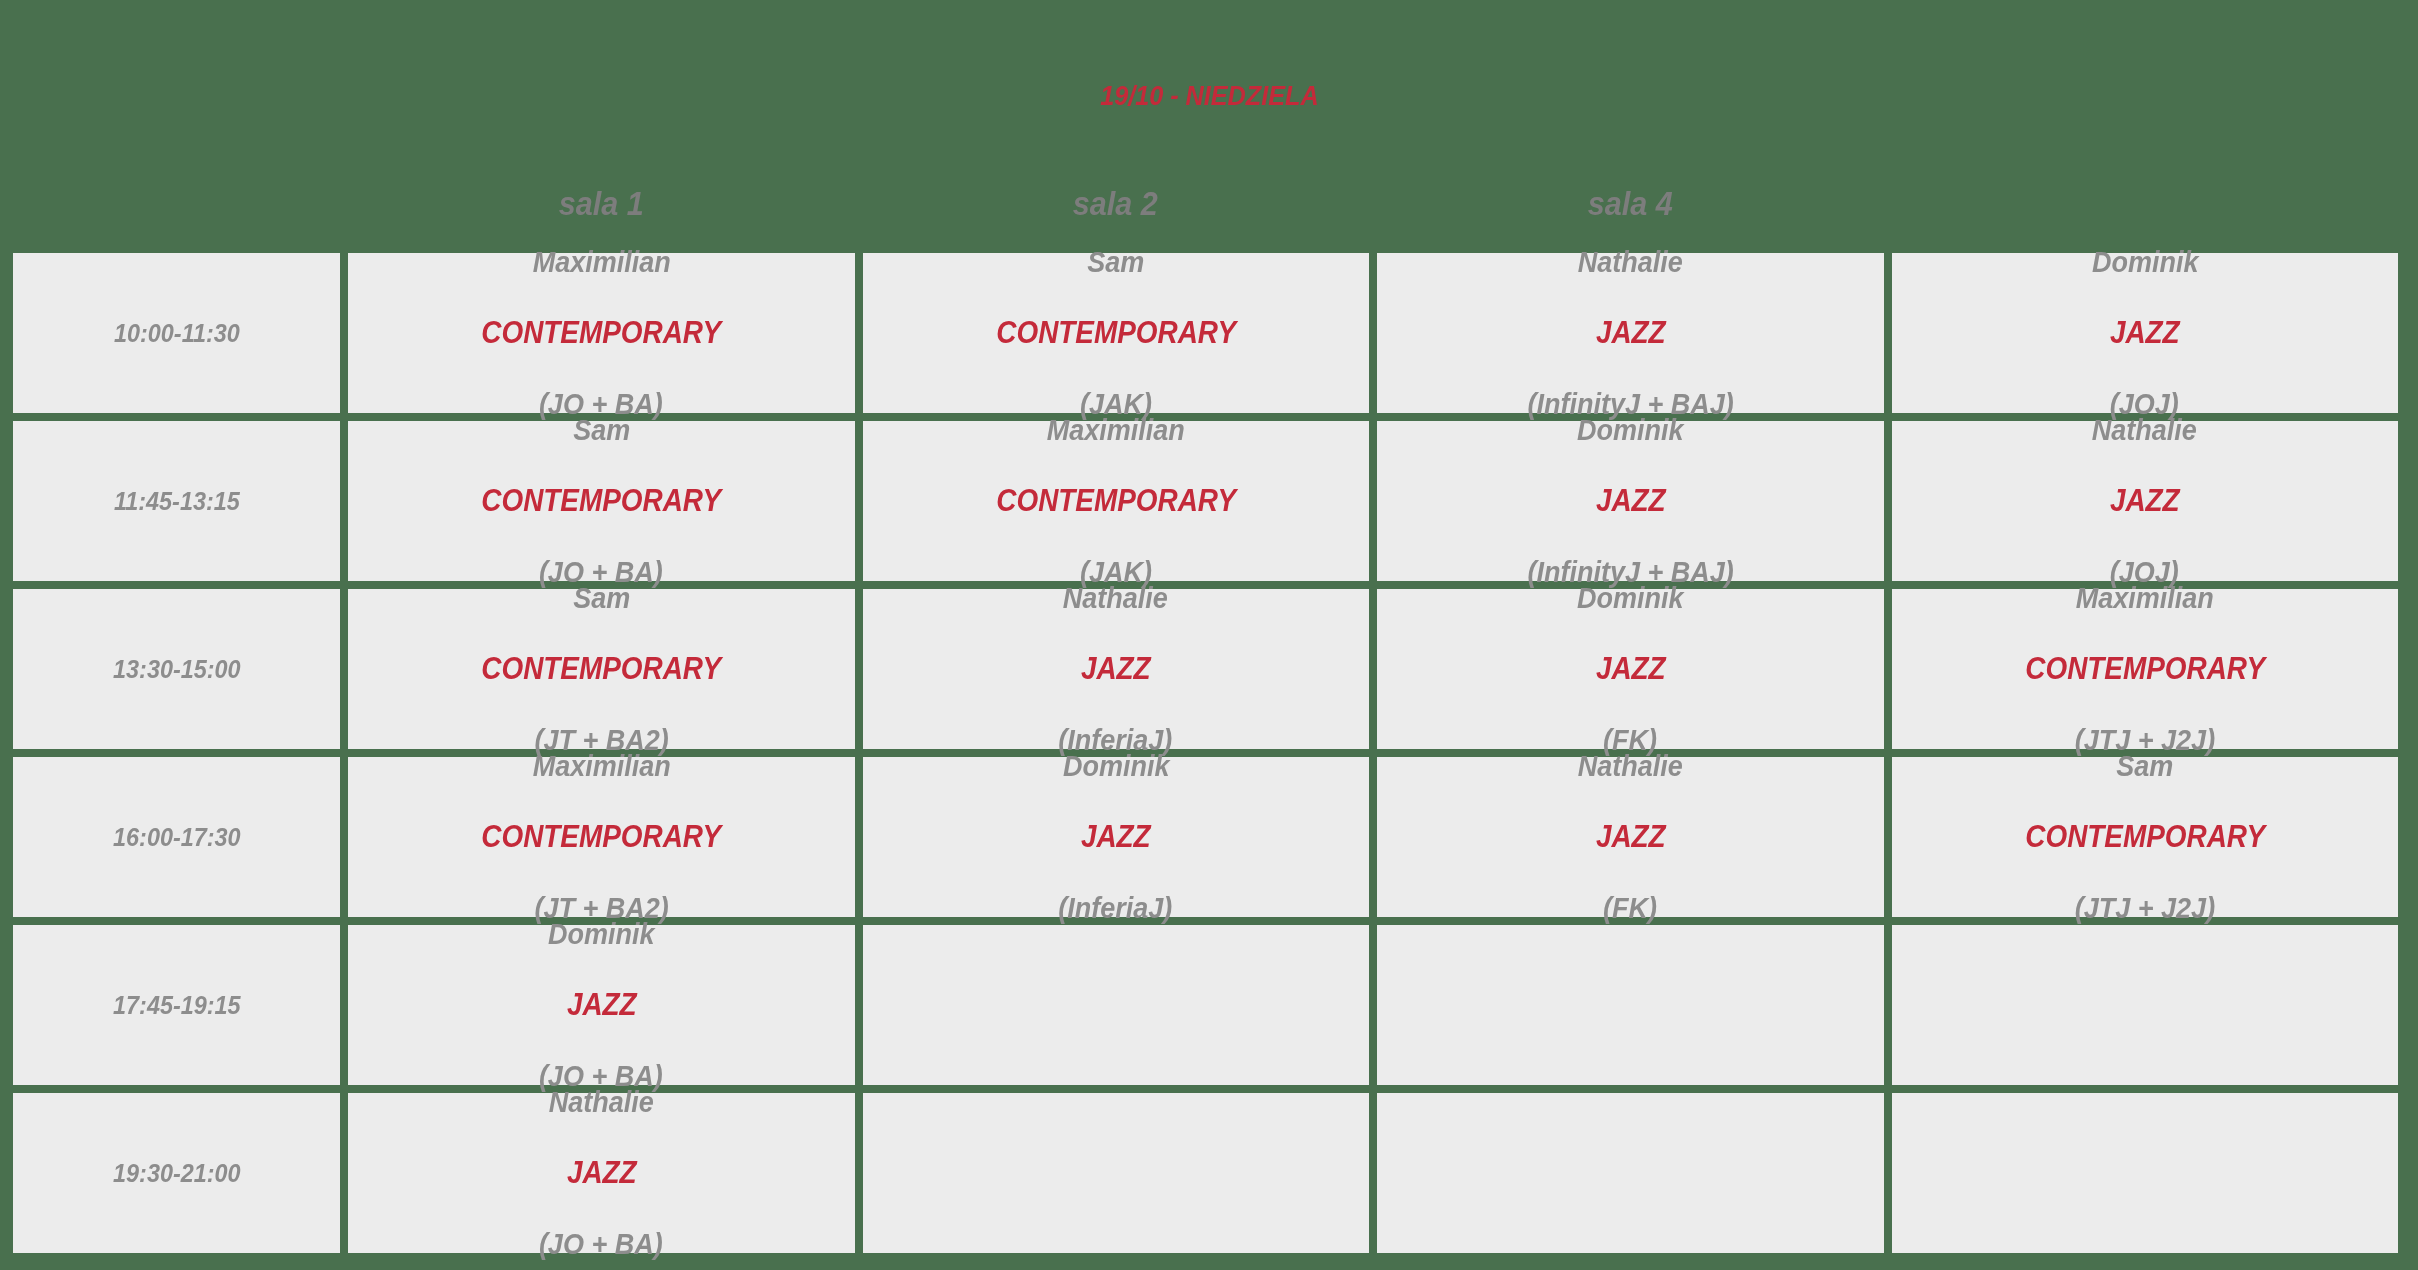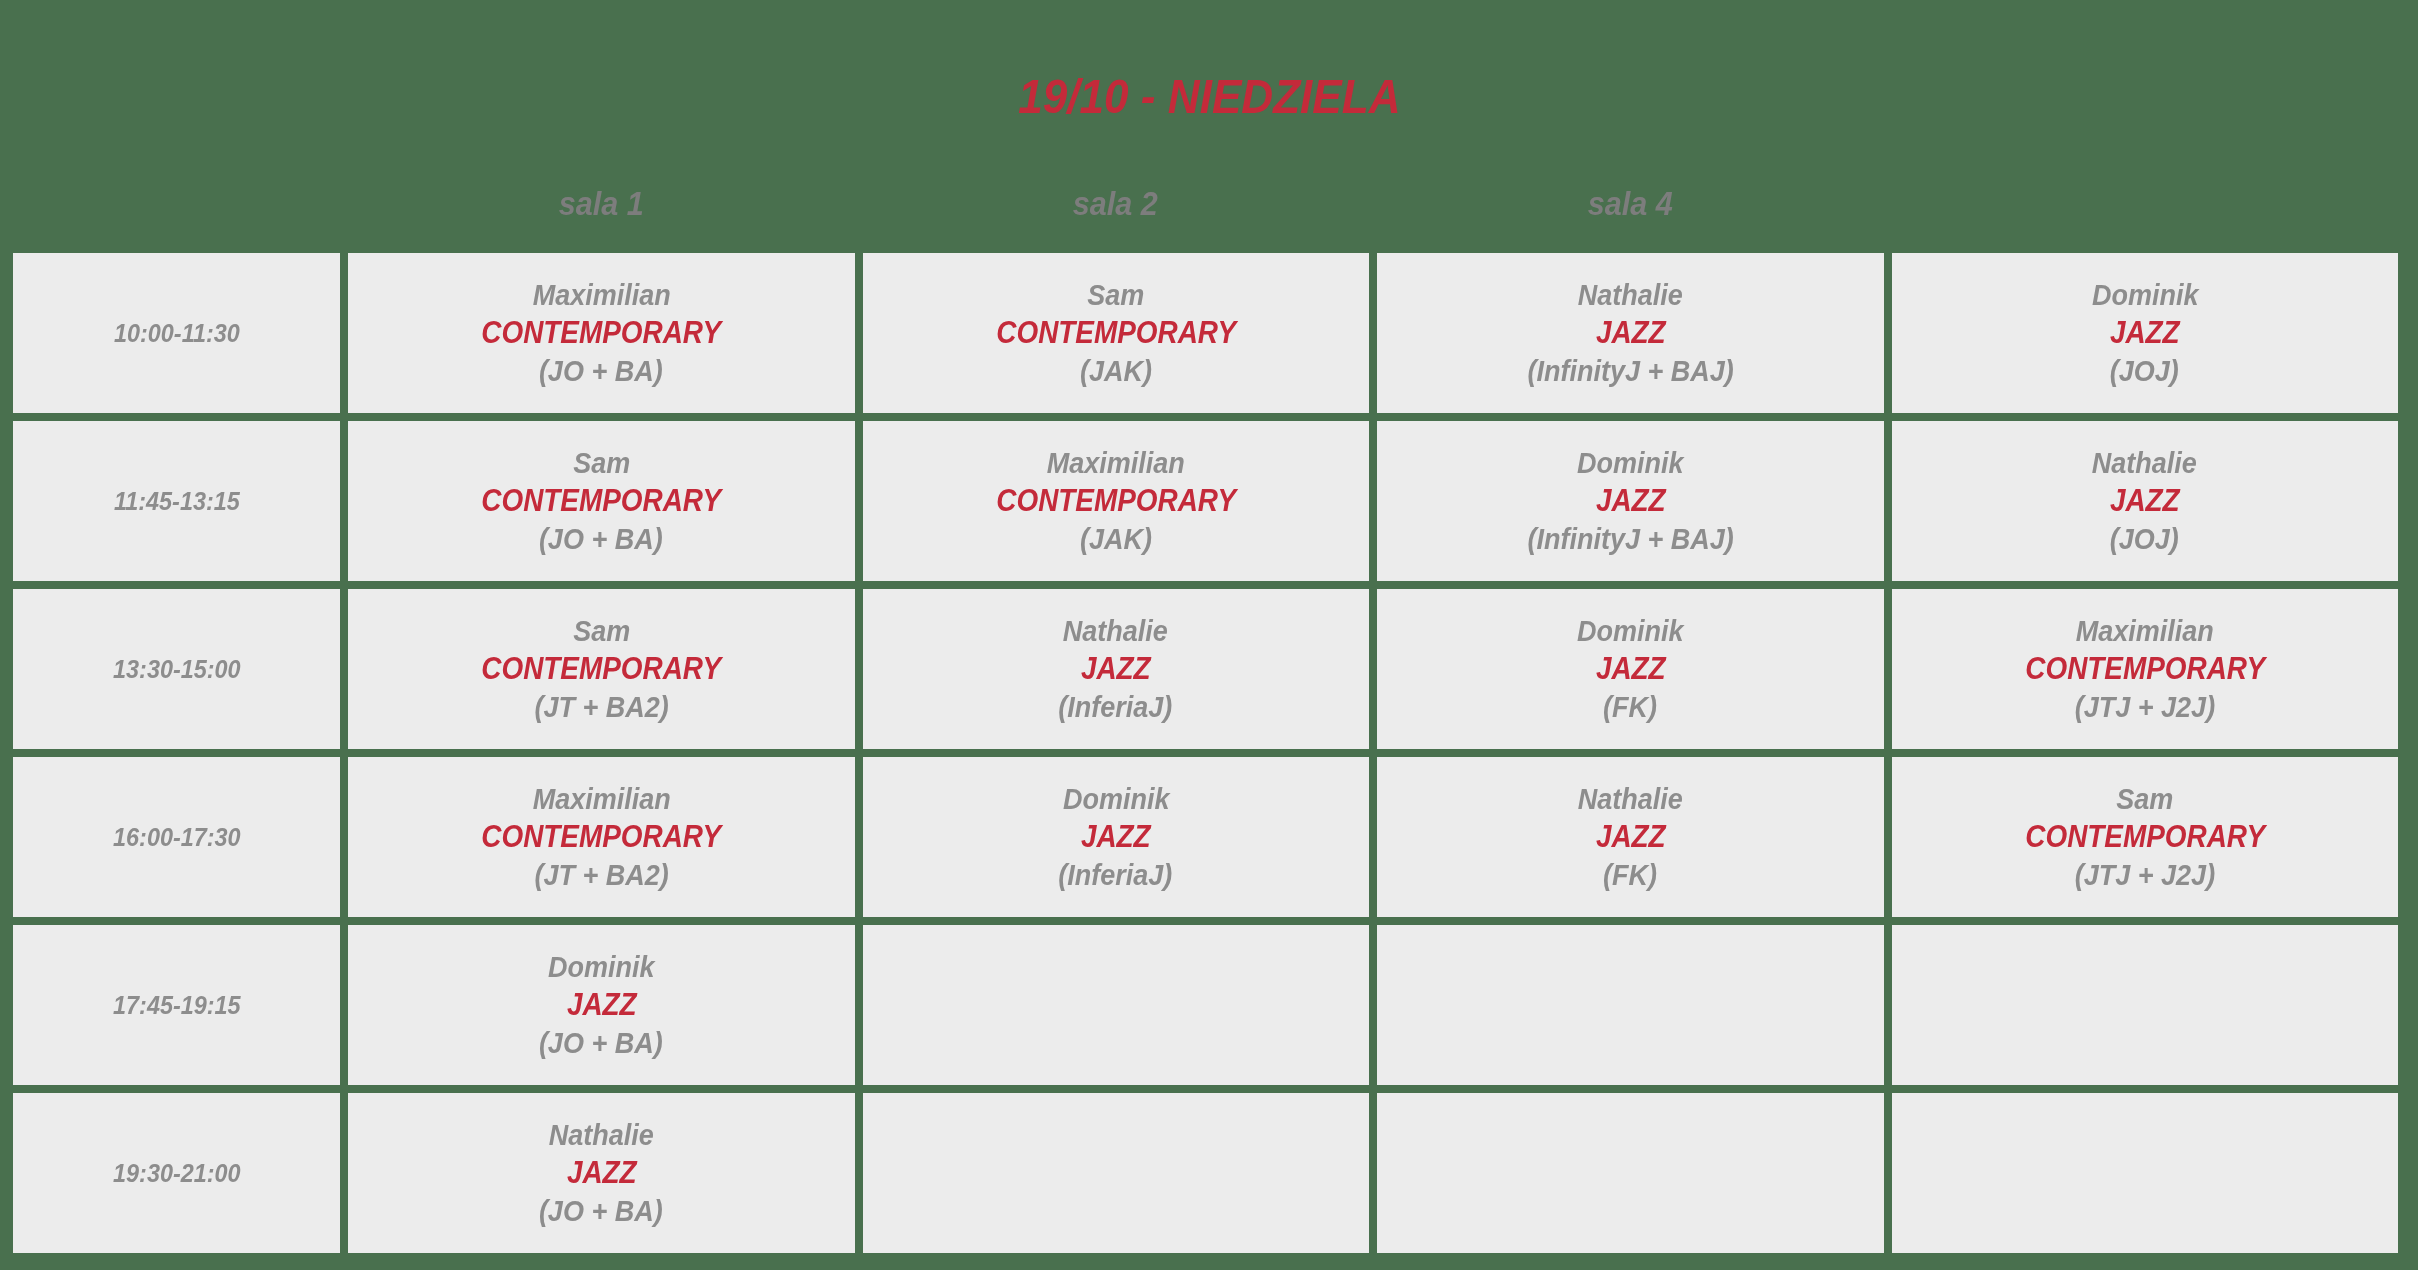--- a/index.html
+++ b/index.html
@@ -22,21 +22,21 @@
     transform-origin: center;
     white-space: nowrap;
   }
   
   .title-wrap {
     position: absolute;
     left: 0;
     top: 72px;
     width: 2418px;
     text-align: center;
-    font-size: 49px;
+    font-size: 28px;
     line-height: 48px;
     color: #c42a3a;
   }
   
   .grid {
     position: absolute;
     left: 13px;
     width: 2385px;
     display: grid;
     grid-template-columns: 327px 1fr 1fr 1fr 1fr;
@@ -59,20 +59,21 @@
     top: 253px;
     grid-auto-rows: 160px;
   }
   .cell {
     background: #ececec;
     display: flex;
     flex-direction: column;
     align-items: center;
     justify-content: center;
     text-align: center;
+    gap: 33px;
   }
   .time-cell {
     font-size: 26px;
     color: #8d8d8d;
   }
   .class-cell .teacher,
   .class-cell .groups {
     font-size: 30px;
     color: #8d8d8d;
     line-height: 38px;

